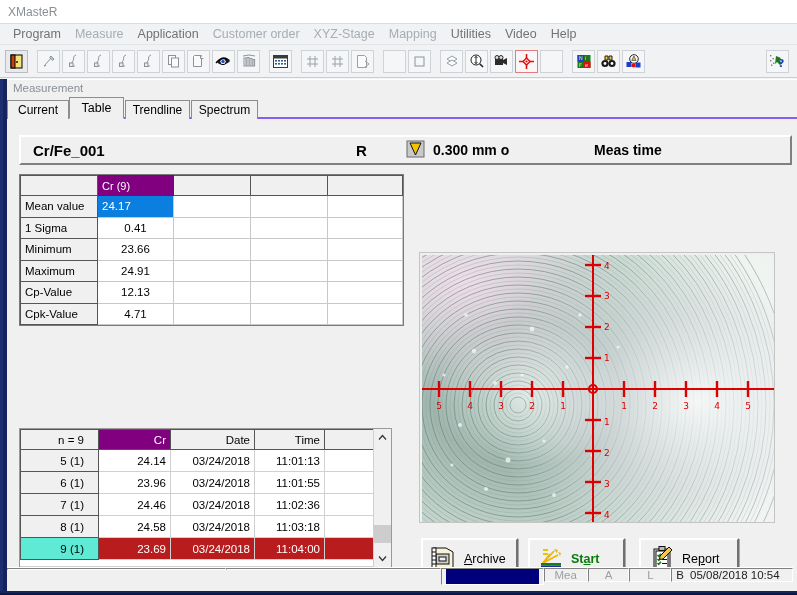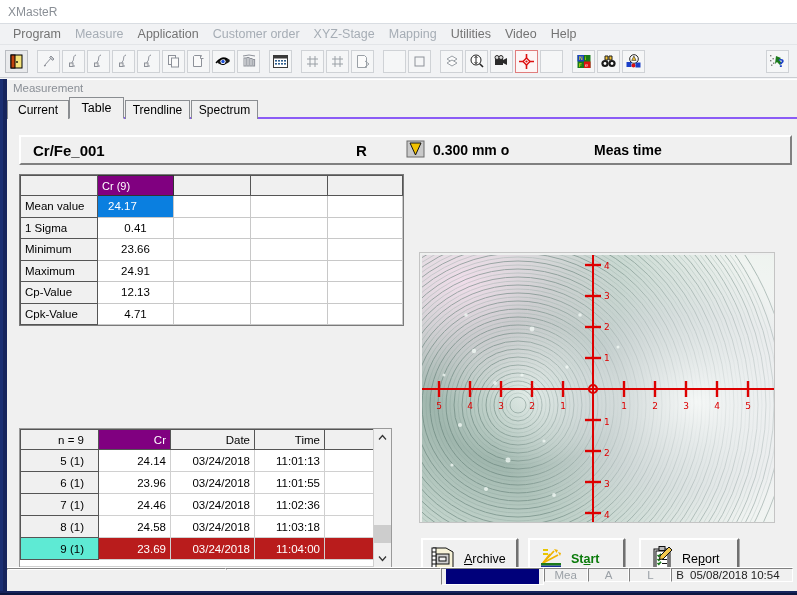--- a/index.html
+++ b/index.html
@@ -146,21 +146,21 @@
     background:#f0f0f0;border:1px solid #555;height:20px;
   }
   table.sgrid tr.hdr td.colsel{
     background:#800080;color:#fff;font-size:11px;text-align:left;
     border:1px solid #333;
   }
   table.sgrid td.rowhdr{
     background:#f0f0f0;border:1px solid #555;text-align:left;
   }
   table.sgrid td.val{text-align:center;}
-  table.sgrid td.val.hi{background:#0a7fe0;color:#fff;text-align:left;padding-left:10px;}
+  table.sgrid td.val.hi{background:#0a7fe0;color:#fff;text-align:left;padding-left:4px;}
 
   
   .dgrid{
     position:absolute;left:12px;top:348px;width:373px;height:157px;
     background:#fff;border:1px solid #9a9a9a;box-sizing:border-box;
     overflow:hidden;
   }
   table.dg{border-collapse:collapse;table-layout:fixed;width:368px;}
   table.dg td{
     height:22px;font-size:11.5px;border:1px solid #d0d0d0;

